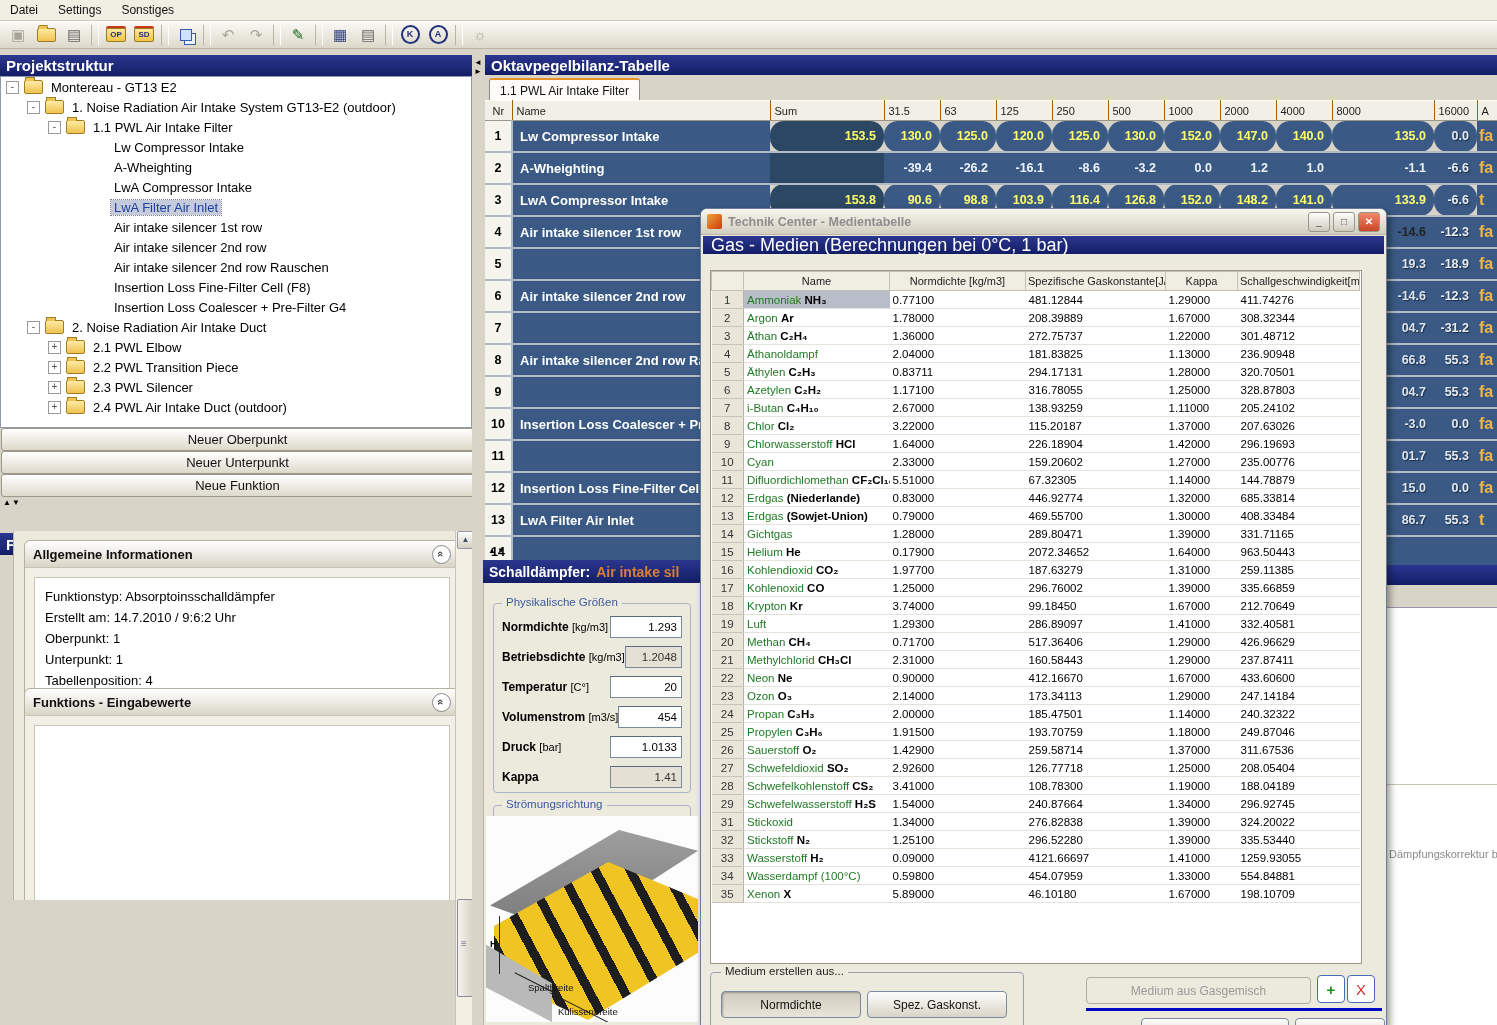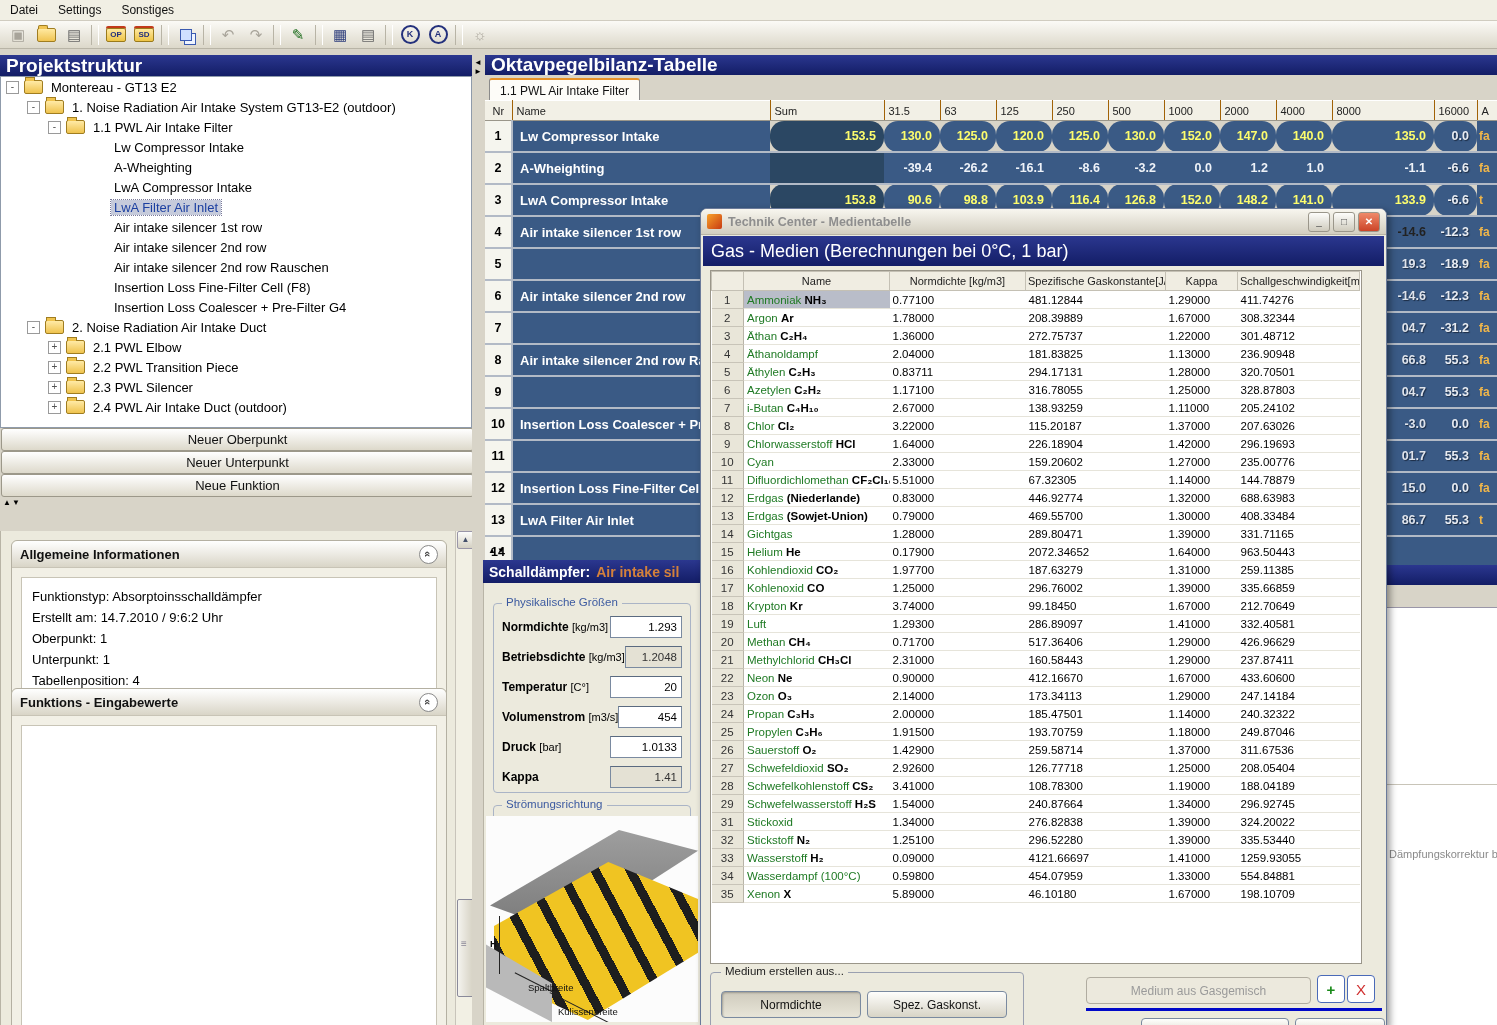--- a/index.html
+++ b/index.html
@@ -13,41 +13,41 @@
   .tbi.dis .g{color:#a8a49a;}
   .tbi.ink .g{color:#666;}
   .tbi.sep{width:6px;border-left:1px solid #b8b4a6;border-right:1px solid #ffffff;height:20px;border-radius:0;margin:0 3px;}
   .tbi.fold .g{width:17px;height:12px;background:linear-gradient(#ffe9a0,#f0c452);border:1px solid #a07d20;border-radius:2px;font-size:0;position:relative;}
   .tbi.fold .g::before{content:"";position:absolute;left:0;top:-4px;width:8px;height:3px;background:#f0c452;border:1px solid #a07d20;border-bottom:none;border-radius:2px 2px 0 0;}
   .tbi.op .g,.tbi.sd .g{background:linear-gradient(#ffe9a0,#eec445);border:1px solid #9a7a1a;border-radius:2px;color:#23307c;font-size:8px;font-weight:bold;padding:2px 3px;box-shadow:0 -2px 0 #c23a1a;}
   .tbi.cpy .g{width:10px;height:10px;border:1px solid #3a5ab0;background:#cfe0ff;font-size:0;box-shadow:4px 4px 0 -1px #eef4ff,4px 4px 0 0 #3a5ab0;}
   .tbi.pen .g{color:#1a6a1a;}
   .tbi.rot .g{width:15px;height:15px;border:2px solid #23307c;border-radius:50%;font-size:9px;font-weight:bold;display:flex;align-items:center;justify-content:center;color:#23307c;}
   
-  .hdr{background:linear-gradient(180deg,#2b378f,#131d66);color:#fff;font-weight:bold;font-size:19px;display:flex;align-items:center;padding-left:6px;white-space:nowrap;overflow:hidden;}
+  .hdr{background:linear-gradient(180deg,#2b378f,#131d66);color:#fff;font-weight:bold;font-size:15px;display:flex;align-items:center;padding-left:6px;white-space:nowrap;overflow:hidden;}
   .hdr .sub{color:#d4813b;margin-left:6px;}
   
   #pj-header{position:absolute;left:0;top:55px;width:472px;height:21px;}
   #tree{position:absolute;left:0;top:76px;width:470px;height:350px;background:#fff;border:1px solid #8f9bab;overflow:hidden;}
   .trow{height:20px;display:flex;align-items:center;font-size:13px;color:#000;white-space:nowrap;}
   .trow.lv0{padding-left:5px;} .trow.lv1{padding-left:26px;} .trow.lv2{padding-left:47px;} .trow.lv3{padding-left:72px;}
   .twisty{width:11px;height:11px;font-size:10px;line-height:9px;text-align:center;color:#555;margin-right:5px;flex:none;}
   .twisty:not(:empty){border:1px solid #9a9a9a;background:#fff;}
   .ticon{flex:none;margin-right:5px;}
   .trow.fld .ticon{width:17px;height:12px;background:linear-gradient(#ffeaa6,#efc34e);border:1px solid #a07d20;border-radius:2px;position:relative;}
   .trow.fld .ticon::before{content:"";position:absolute;left:0;top:-4px;width:8px;height:3px;background:#efc34e;border:1px solid #a07d20;border-bottom:none;}
   .trow.fxx .ticon{font-family:"Liberation Serif",serif;font-style:italic;font-weight:bold;font-size:13px;color:#14146a;width:17px;text-align:center;}
   .tlabel{padding:0 3px;text-align:right;}
   .trow.sel .tlabel{background:#c6cbdb;color:#1b3fa0;outline:1px dotted #7a7a9a;}
   
   .xbtn{position:absolute;left:1px;width:471px;height:21px;background:linear-gradient(#ffffff,#ddd9cb);border:1px solid #9c988a;border-radius:3px;font-size:13px;color:#111;display:flex;align-items:center;justify-content:center;}
   .mini-split{position:absolute;font-size:8px;color:#000;letter-spacing:1px;}
   
   #fi-header{position:absolute;left:0;top:533px;width:472px;height:22px;}
-  #fi-body{position:absolute;left:0;top:531px;width:455px;height:494px;background:#eceadd;border-left:1px solid #b8b4a6;overflow:hidden;}
+  #fi-body{position:absolute;left:13px;top:531px;width:455px;height:369px;background:#eceadd;border-left:1px solid #b8b4a6;overflow:hidden;}
   .group{position:absolute;left:10px;width:434px;border:1px solid #b4b0a2;border-radius:6px;background:#f2f0e6;}
   .ghead{height:26px;background:linear-gradient(#ffffff,#d9d5c7);border-bottom:1px solid #c8c4b6;border-radius:6px 6px 0 0;display:flex;align-items:center;padding:0 8px;font-weight:bold;font-size:13px;color:#111;}
   .chev{margin-left:auto;width:17px;height:17px;border:1px solid #8a8a8a;border-radius:50%;background:#fff;display:flex;align-items:center;justify-content:center;font-size:11px;color:#444;}
   .chev span{display:inline-block;transform:rotate(90deg);font-weight:bold;}
   .gbox{margin:9px;background:#fff;border:1px solid #c8c4b6;padding:8px 10px;}
   .gline{font-size:13px;line-height:21px;color:#000;white-space:nowrap;}
   .gline b{font-weight:normal;}
   .eline{font-size:13px;line-height:15.8px;color:#9b1b30;white-space:nowrap;min-height:15.8px;}
   .eline.bold{font-weight:bold;color:#8b1018;}
   
@@ -61,21 +61,21 @@
   #ok-header{position:absolute;left:485px;top:55px;width:1012px;height:20px;}
   #tabs{position:absolute;left:485px;top:75px;width:1012px;height:25px;background:#d8d4c8;border-bottom:1px solid #f4f2ea;}
   .tab{position:absolute;left:4px;top:3px;height:21px;background:#fdfcf8;border:1px solid #8a8a8a;border-bottom:none;border-top:2px solid #e8922a;border-radius:3px 3px 0 0;font-size:12px;padding:0 10px;display:flex;align-items:center;color:#111;}
   #ok-table{position:absolute;left:485px;top:100px;border-collapse:collapse;table-layout:fixed;width:1012px;}
   #ok-table th{height:19px;background:#f2f0e6;border-right:1px solid #a16207;border-bottom:1px solid #9a968a;border-top:1px solid #fff;font-size:11px;font-weight:normal;color:#222;text-align:left;padding:0 4px;white-space:nowrap;overflow:hidden;}
   #ok-table td{height:30px;border-bottom:2px solid #b2bac6;font-size:12.5px;font-weight:bold;padding:0 8px 0 4px;white-space:nowrap;overflow:hidden;background:#3a5a85;}
   #ok-table td.nr{background:#f5f5ee;color:#000;text-align:center;border-right:2px solid #b2bac6;padding:0;}
   #ok-table td.nm{color:#fff;font-size:13px;padding-left:7px;}
   #ok-table td.sum{background:#2b4763;}
   #ok-table td.num{text-align:right;}
-  #ok-table td.flag{color:#f0b64a;padding:0 2px;font-size:12px;}
+  #ok-table td.flag{color:#f0b64a;padding:0 2px;font-size:16px;}
   tr.r-lvl td.num{color:#fdfd6d;border-radius:14px;}
   tr.r-wht td.num{color:#eef2f8;}
   tr.r-dim td.num{color:#dfe4ec;text-shadow:1px 1px 1px #1c2c44;}
   #ok-table td.c16{color:#e8ecf2;text-shadow:1px 1px 1px #1c2c44;}
   tr.r-hl td{background:#f2ef0a;color:#000;}
   tr.r-hl td.nm{color:#000;}
   tr.r-hl td.num,tr.r-hl td.c16{color:#222;text-shadow:none;}
   tr.r-hl td.flag{color:#8a7a10;}
   tr.r-hl td.nr{background:#f5f5ee;}
   
@@ -105,21 +105,21 @@
   #rp{position:absolute;left:1387px;top:607px;width:110px;height:418px;background:#fff;border-top:1px solid #9a96a8;overflow:hidden;}
   .rp-line{position:absolute;left:2px;font-size:11px;color:#222;white-space:nowrap;}
   #rp hr{position:absolute;left:0;top:168px;width:110px;border:none;border-top:1px solid #c8c4b8;}
   
   #dialog{position:absolute;left:700px;top:208px;width:685px;height:817px;background:#eceadd;border:1px solid #6a7a9a;border-radius:7px 7px 0 0;box-shadow:3px 3px 7px rgba(0,0,0,.4);overflow:hidden;}
   #dlg-title{position:absolute;left:0;top:0;width:100%;height:26px;background:linear-gradient(#f8f6ef,#d2cec0);border-bottom:1px solid #b8b4a6;display:flex;align-items:center;padding:0 6px;box-sizing:border-box;}
   #dlg-icon{width:15px;height:15px;background:linear-gradient(135deg,#f8a22a,#c83a12);border-radius:2px;margin-right:6px;}
   #dlg-title .t{font-size:12.5px;font-weight:bold;color:#8e8e8e;flex:1;}
   .wbtn{width:20px;height:18px;border:1px solid #9a968a;border-radius:3px;background:linear-gradient(#fdfdfb,#cfcbbd);font-size:10px;display:flex;align-items:center;justify-content:center;color:#555;margin-left:3px;}
   .wbtn.close{background:linear-gradient(#ef8a6a,#cc4428);color:#fff;font-weight:bold;}
-  #dlg-blue{position:absolute;left:2px;top:27px;width:681px;height:30px;background:linear-gradient(180deg,#2b378f,#131d66);color:#fff;font-size:18px;display:flex;align-items:center;padding-left:8px;box-sizing:border-box;}
+  #dlg-blue{position:absolute;left:2px;top:27px;width:681px;height:18px;background:linear-gradient(180deg,#2b378f,#131d66);color:#fff;font-size:18px;display:flex;align-items:center;padding-left:8px;box-sizing:border-box;}
   #gwrap{position:absolute;left:9px;top:61px;width:650px;height:692px;background:#fff;border:1px solid #9a968a;overflow:hidden;}
   #gtable{border-collapse:collapse;table-layout:fixed;width:648px;}
   #gtable th{height:18px;background:#f0ede2;border:1px solid #c4c0b4;font-size:11px;font-weight:normal;color:#222;white-space:nowrap;overflow:hidden;padding:0 2px;}
   #gtable td{height:17px;font-size:11.5px;color:#000;border-bottom:1px solid #e6e4da;white-space:nowrap;overflow:hidden;padding:0 3px;}
   #gtable td.gnr{background:#e9e6d9;border-right:1px solid #b8b4a8;border-bottom:1px solid #c8c4b8;text-align:center;color:#333;}
   #gtable td.gname span.nm{color:#1f7a24;}
   #gtable td.gname b{color:#000;}
   #gtable tr.sel td.gname{background:#b9bdc9;}
   .dfset{position:absolute;left:9px;top:763px;width:312px;height:60px;border:1px solid #9aa0b0;border-radius:4px;}
   .dfset .leg{position:absolute;top:-8px;left:10px;background:#eceadd;padding:0 4px;font-size:11.5px;color:#222;}
@@ -822,21 +822,21 @@
             <td>67.32305</td>
             <td>1.14000</td>
             <td>144.78879</td>
           </tr>
             <tr>
             <td class="gnr">12</td>
             <td class="gname"><span class="nm">Erdgas</span> <b>(Niederlande)</b></td>
             <td>0.83000</td>
             <td>446.92774</td>
             <td>1.32000</td>
-            <td>688.63983</td>
+            <td>685.33814</td>
           </tr>
             <tr>
             <td class="gnr">13</td>
             <td class="gname"><span class="nm">Erdgas</span> <b>(Sowjet-Union)</b></td>
             <td>0.79000</td>
             <td>469.55700</td>
             <td>1.30000</td>
             <td>408.33484</td>
           </tr>
             <tr>

